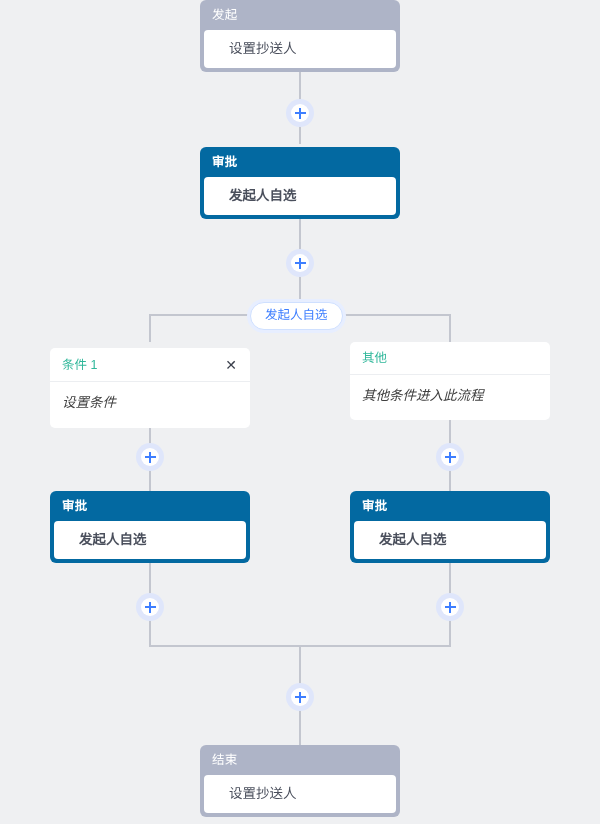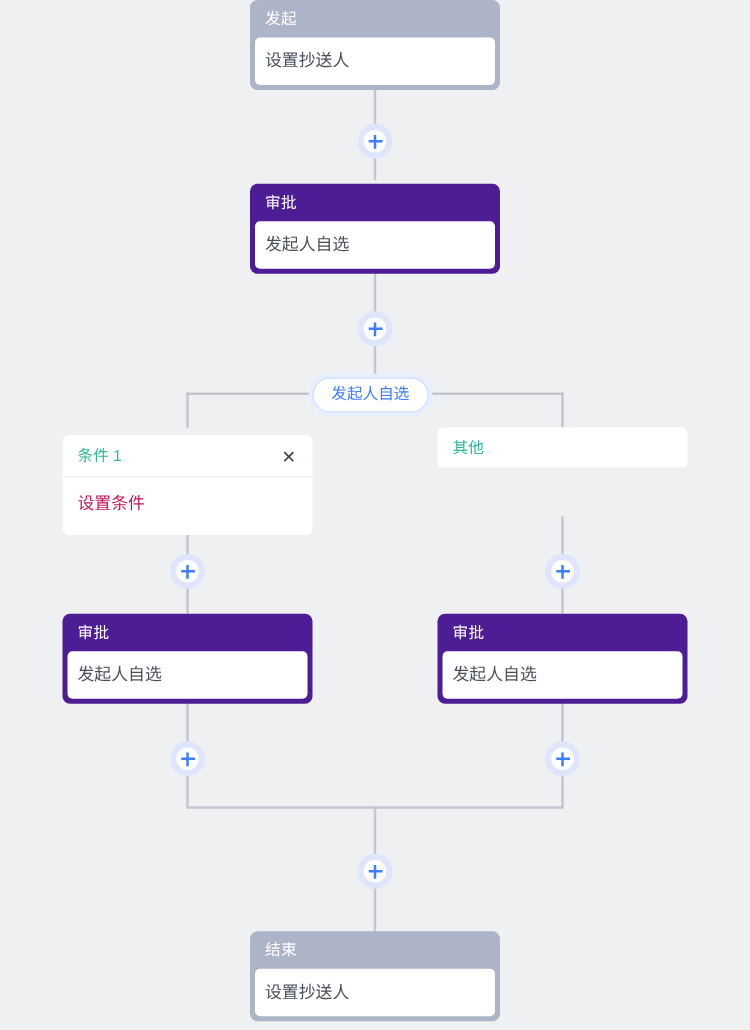--- a/index.html
+++ b/index.html
@@ -87,41 +87,42 @@
     padding: 9px 12px 8px 12px;
     border-top-left-radius: 4px;
     border-top-right-radius: 4px;
     color: #ffffff;
     letter-spacing: 0.3px;
   }
   .node .node-body {
     background: #ffffff;
     margin: 0 4px 4px 4px;
     border-radius: 4px;
-    padding: 11px 8px;
+    padding: 11px 25px;
     font-size: 13.5px;
     color: #4a4f5c;
     line-height: 1.25;
     min-height: 18px;
     box-sizing: border-box;
   }
 
   
   .node.ghost {
     background: #aeb4c7;
     padding-top: 0;
   }
   .node.ghost .node-header {
     color: #ffffff;
     background: transparent;
   }
 
   
   .node.approval {
-    background: #4c1d95;
+    background: #0369a1;
+    font-weight: bold;
   }
   .node.approval .node-header {
     background: transparent;
     color: #ffffff;
   }
 
   
   .cond-card {
     position: absolute;
     width: 200px;
@@ -150,22 +151,23 @@
     cursor: pointer;
     width: 14px;
     height: 14px;
     display: flex;
     align-items: center;
     justify-content: center;
   }
   .cond-body {
     padding: 13px 12px 16px 12px;
     font-size: 13.5px;
-    color: #be185d;
+    color: #404040;
     line-height: 1.25;
+    font-style: italic;
   }
 
   
   .add-branch {
     position: absolute;
     z-index: 7;
     background: #ffffff;
     border: 1px solid #cfe0ff;
     border-radius: 999px;
     color: #3d7eff;
@@ -226,20 +228,21 @@
       <span class="cond-title">条件 1</span>
       <span class="cond-close">✕</span>
     </div>
     <div class="cond-body">设置条件</div>
   </div>
 
   <div class="cond-card" style="left:350px; top:342px;">
     <div class="cond-head">
       <span class="cond-title">其他</span>
     </div>
+    <div class="cond-body">其他条件进入此流程</div>
   </div>
 
   <div class="plus-btn" style="left:136px; top:443px;">
     <span class="inner"></span>
   </div>
   <div class="plus-btn" style="left:436px; top:443px;">
     <span class="inner"></span>
   </div>
 
   <div class="node approval" style="left:50px; top:491px;">

